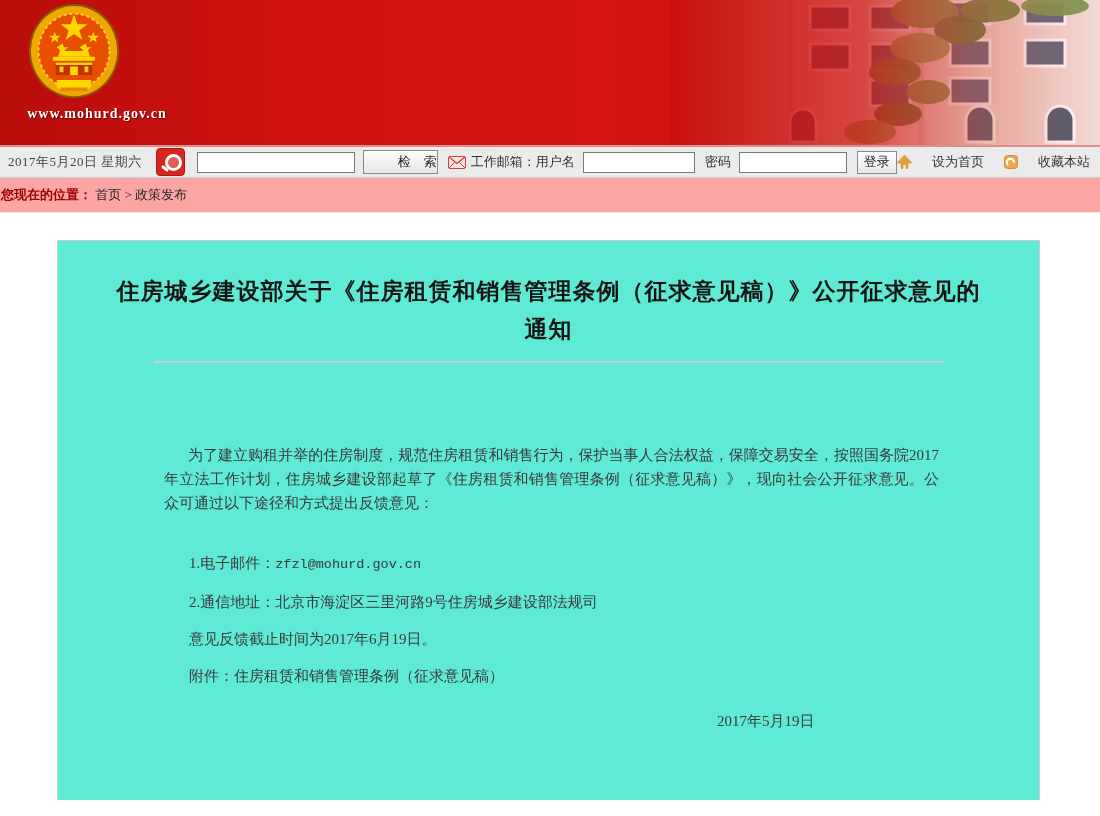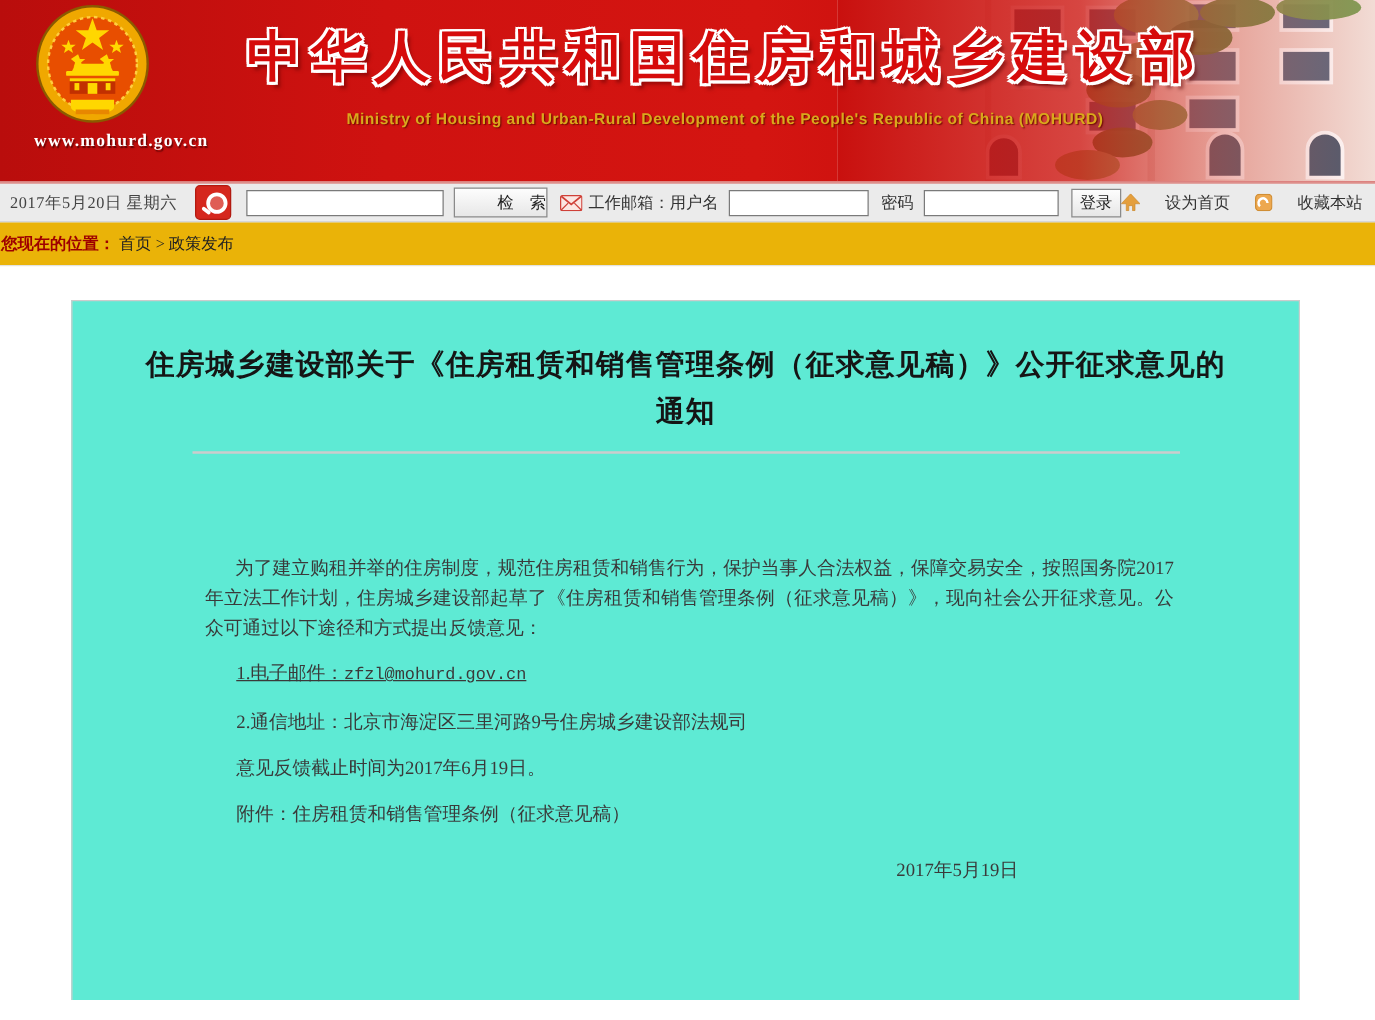--- a/index.html
+++ b/index.html
@@ -45,37 +45,37 @@
   .tb-label { margin-left:5px; white-space:nowrap; color:#333; }
   .in-user { width:112px; margin-left:8px; }
   .lbl-pwd { margin-left:10px; }
   .in-pwd { width:108px; margin-left:8px; }
   .btn-login { width:40px; height:23px; margin-left:10px; }
   .tb-right { margin-left:auto; margin-right:10px; display:flex; align-items:center; gap:20px; }
   .tb-link { color:#333; text-decoration:none; white-space:nowrap; cursor:pointer; }
   .home-ico,.fav-ico { flex:0 0 auto; }
 
   
-  .crumbbar { width:1100px; height:35px; line-height:34px; background:#eab308;
+  .crumbbar { width:1100px; height:35px; line-height:34px; background:#fca5a5;
               border-bottom:1px solid #e2e2e2; font-size:13px; padding-left:1px; }
   .crumb-label { color:#9e0000; font-weight:bold; }
   .crumb-link { color:#222; text-decoration:none; cursor:pointer; }
   .crumb-sep { color:#222; }
 
   
   .main { background:#fff; padding-top:27px; }
   .docbox { margin-left:57px; width:983px; height:560px; background:#5eead4;
             border:1px solid #ccc; border-bottom:none; overflow:hidden; }
   .doc-title { margin:32px 50px 0; text-align:center; font-weight:bold; font-size:23px;
                letter-spacing:1px; line-height:38px; color:#151515; }
   .doc-divider { margin:12px auto 0; width:790px; height:2px; background:#ccc; }
   .doc-body { margin:80px 100px 0 106px; font-size:15px; line-height:24px; color:#3a3a3a; }
   .doc-p1 { text-indent:24px; text-align:justify; }
   .doc-item { padding-left:25px; margin-top:13px; }
-  .doc-item.first { margin-top:12px;text-decoration:underline; }
+  .doc-item.first { margin-top:36px; }
   .mono { font-family:"Liberation Mono","DejaVu Sans Mono",monospace; font-size:13.5px; }
   .doc-sign { margin-top:43px; padding-left:553px; }
   .doc-sign-date { margin-top:21px; padding-left:553px; }
 </style>
 </head>
 <body>
 
 <div class="banner">
   <svg class="banner-scene" width="430" height="145" viewBox="0 0 430 145">
     <defs>
@@ -140,24 +140,20 @@
       <rect x="31" y="62" width="38" height="2.5" fill="#ffd700"></rect>
       <rect x="46" y="66" width="8" height="9" fill="#ffd700"></rect>
       <rect x="35" y="66" width="4" height="6" fill="#ffd700"></rect>
       <rect x="61" y="66" width="4" height="6" fill="#ffd700"></rect>
       <path d="M32 80 h36 v6 a18 6 0 0 1 -36 0 z" fill="#ffd700"></path>
       <path d="M36 88 h28 v4 h-28 z" fill="#e88700"></path>
     </svg>
   </div>
   <div class="site-url">www.mohurd.gov.cn</div>
 
-  <div class="titles">
-    <div class="title-cn">中华人民共和国住房和城乡建设部</div>
-    <div class="title-en">Ministry of Housing and Urban-Rural Development of the People's Republic of China (MOHURD)</div>
-  </div>
 </div>
 
 <div class="toolbar">
   <span class="tb-date">2017年5月20日 星期六</span>
   <span class="search-ico"></span>
   <input class="tb-input in-search" type="text" value="" style="">
   <button class="btn btn-search">检　索</button>
   <svg class="mail-ico" width="18" height="13" viewBox="0 0 18 13">
     <rect x="0.5" y="0.5" width="17" height="12" rx="1.5" fill="#fbe6e2" stroke="#cf4038"></rect>
     <path d="M1 1 L9 7.5 L17 1" fill="none" stroke="#cf4038" stroke-width="1.3"></path>

